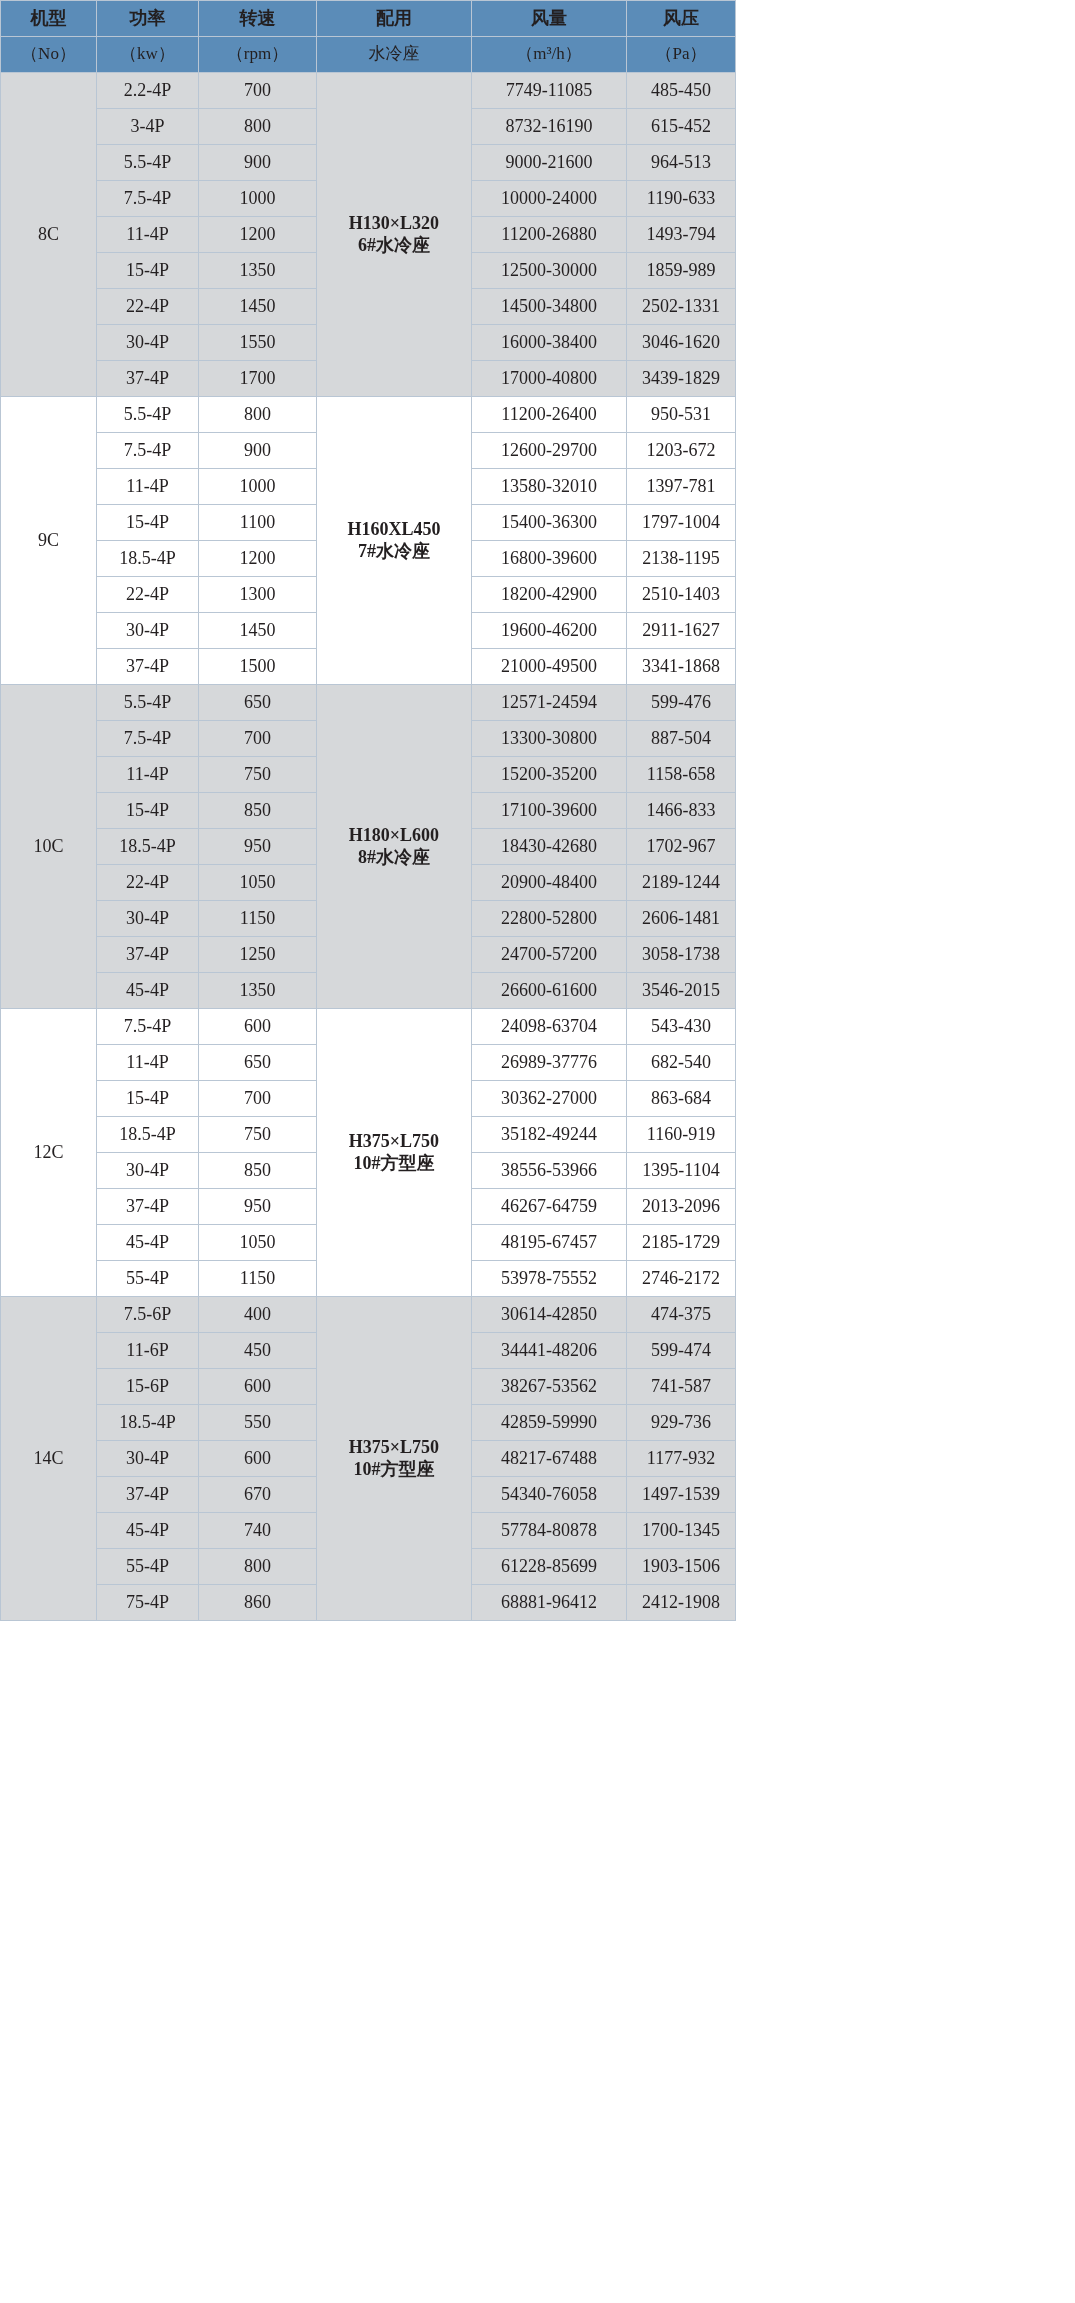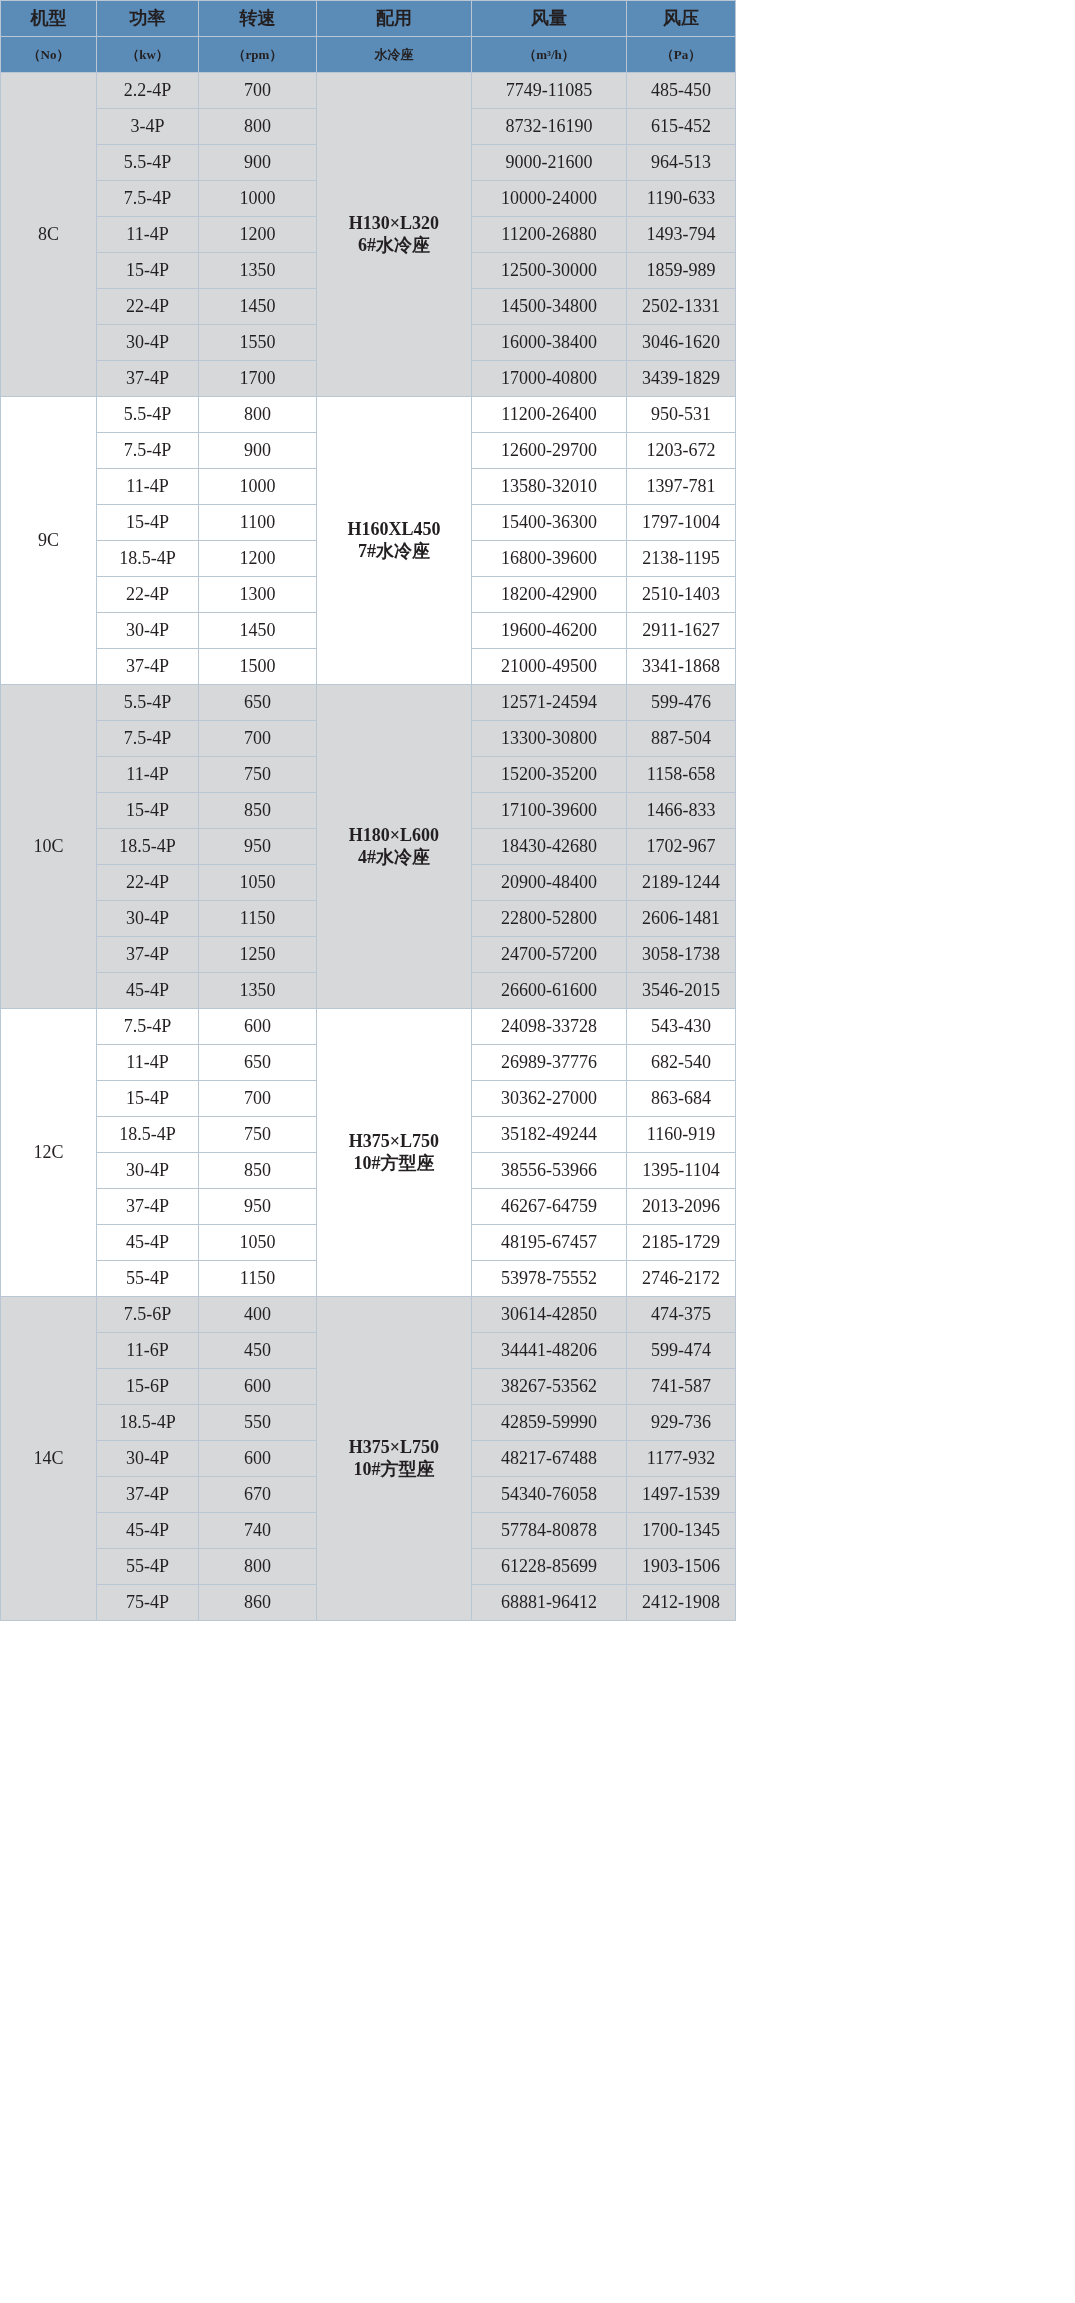--- a/index.html
+++ b/index.html
@@ -34,22 +34,22 @@
     line-height: 1.2;
   }
   thead th {
     background: #5b8cb8;
     color: #ffffff;
     font-weight: bold;
     border: 1px solid #4f7da6;
     font-size: 19px;
   }
   thead th.unit {
-    font-size: 13px;
-    font-weight: bold;
+    font-size: 17px;
+    font-weight: normal;
   }
   td.group-name {
     font-size: 19px;
     margin-left: 48px;
   }
   td.cfg {
     font-size: 18px;
     line-height: 1.45;
   }
   
@@ -206,21 +206,21 @@
         <td>1500</td>
         <td>21000-49500</td>
         <td>3341-1868</td>
       </tr>
       <tr class="shade">
         <td class="group-name shade-cell" rowspan="9">10C</td>
         <td>5.5-4P</td>
         <td>650</td>
         <td class="cfg shade-cell" rowspan="9">
           <span class="cfg-line">H180×L600</span>
-          <span class="cfg-line">4#水冷座</span>
+          <span class="cfg-line">8#水冷座</span>
         </td>
         <td>12571-24594</td>
         <td>599-476</td>
       </tr>
       <tr class="shade">
         <td>7.5-4P</td>
         <td>700</td>
         <td>13300-30800</td>
         <td>887-504</td>
       </tr>
@@ -267,21 +267,21 @@
         <td>3546-2015</td>
       </tr>
       <tr class="plain">
         <td class="group-name plain-cell" rowspan="8">12C</td>
         <td>7.5-4P</td>
         <td>600</td>
         <td class="cfg plain-cell" rowspan="8">
           <span class="cfg-line">H375×L750</span>
           <span class="cfg-line">10#方型座</span>
         </td>
-        <td>24098-33728</td>
+        <td>24098-63704</td>
         <td>543-430</td>
       </tr>
       <tr class="plain">
         <td>11-4P</td>
         <td>650</td>
         <td>26989-37776</td>
         <td>682-540</td>
       </tr>
       <tr class="plain">
         <td>15-4P</td>

